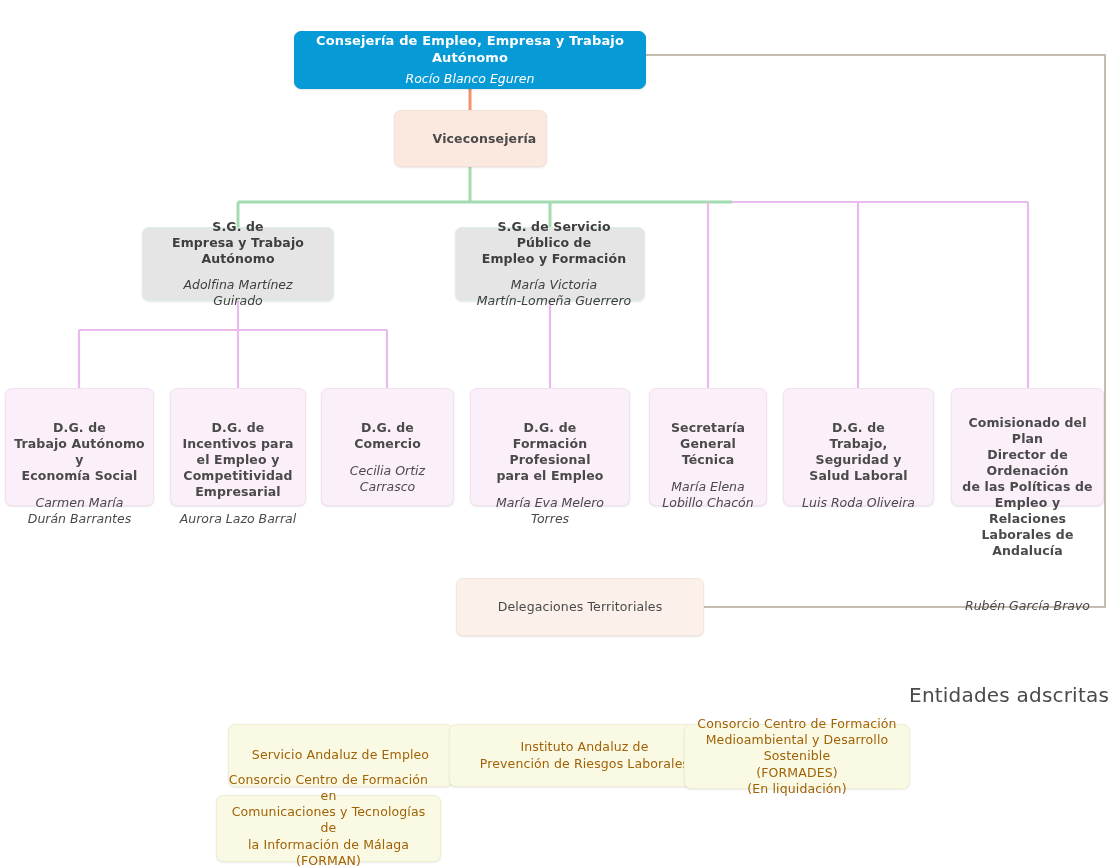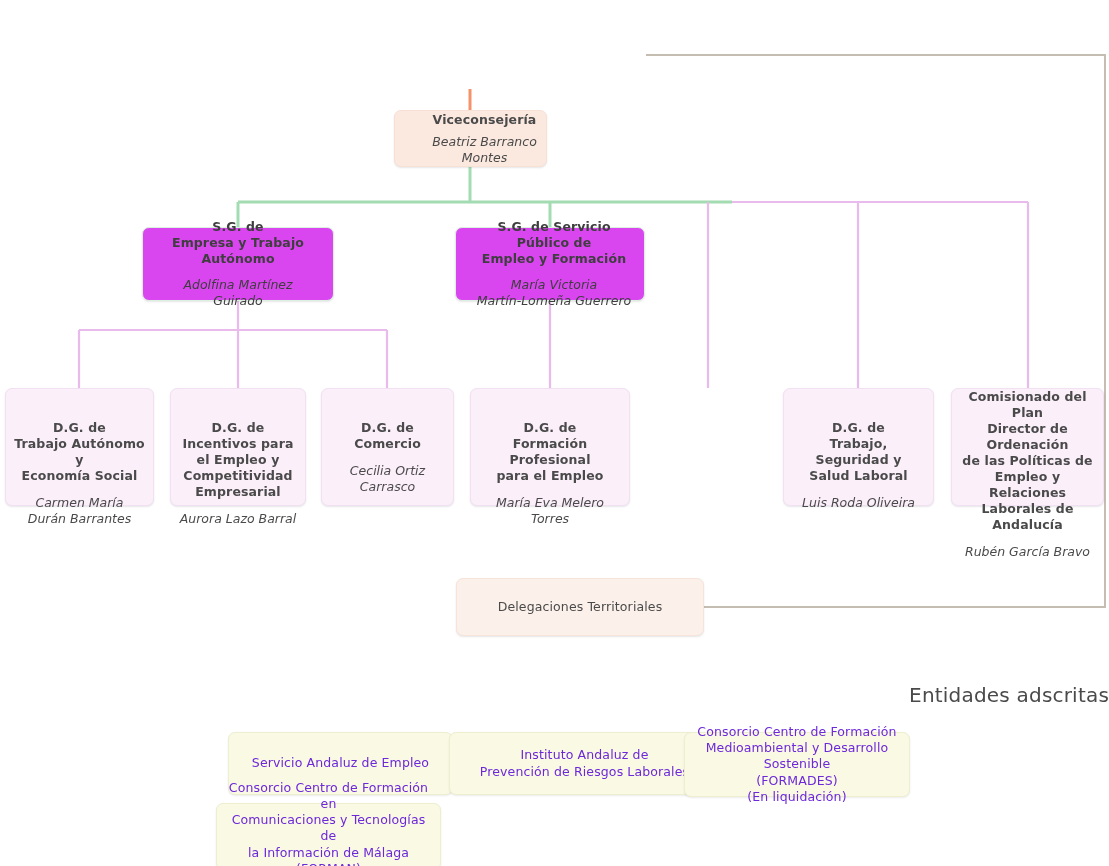--- a/index.html
+++ b/index.html
@@ -67,21 +67,21 @@
   .node.level-vice {
     background: #fbe9e0;
     border: 1px solid #f7e0d4;
     color: #4a4a4a;
     padding-left: 36px;
   }
   .node.level-vice .person { margin-top: 6px; }
 
   
   .node.level-sg {
-    background: #d946ef;
+    background: #e5e5e5;
     border: 1px solid #dcf0e0;
     color: #3e3e3e;
   }
   .node.level-sg .person { margin-top: 10px; }
 
   
   .node.level-dg {
     background: #fbeffa;
     border: 1px solid #f2e0f3;
     color: #4a4a4a;
@@ -109,23 +109,22 @@
     width: 1109px;
     text-align: right;
     font-size: 20px;
     color: #4a4a4a;
     font-weight: normal;
     letter-spacing: 0.01em;
   }
   .node.level-entidad {
     background: #f9f9e4;
     border: 1px solid #eeeed0;
-    color: #6d28d9;
+    color: #a16207;
     box-shadow: 0 1px 2px rgba(0,0,0,0.08);
-    margin-top: 8px;
   }
   .node.level-entidad .title {
     font-weight: normal;
     font-size: 12.5px;
     line-height: 1.30;
   }
 </style>
 </head>
 <body>
 
@@ -160,24 +159,27 @@
       <path d="M 79 330 L 387 330"></path>
       <path d="M 79 330 L 79 388"></path>
       <path d="M 387 330 L 387 388"></path>
     </g>
 
     <g stroke="#e9bbec" stroke-width="2.2" fill="none">
       <path d="M 550 301 L 550 388"></path>
     </g>
   </svg>
 
+  <div class="node level-consejeria" style="left:294px; top:31px; width:352px; height:58px;">
+    <div class="title">Consejería de Empleo, Empresa y Trabajo Autónomo</div>
+    <div class="person">Rocío Blanco Eguren</div>
+  </div>
 
   <div class="node level-vice" style="left:394px; top:110px; width:153px; height:57px;">
     <div class="title">Viceconsejería</div>
-    <div class="person">Beatriz Barranco Montes</div>
   </div>
 
   <div class="node level-sg" style="left:142px; top:227px; width:192px; height:74px;">
     <div class="title">S.G. de<br>Empresa y Trabajo Autónomo</div>
     <div class="person">Adolfina Martínez<br>Guirado</div>
   </div>
 
   <div class="node level-sg" style="left:455px; top:227px; width:190px; height:74px;padding-left:16px;">
     <div class="title">S.G. de Servicio Público de<br>Empleo y Formación</div>
     <div class="person">María Victoria<br>Martín-Lomeña Guerrero</div>
@@ -196,27 +198,31 @@
   <div class="node level-dg" style="left:321px; top:388px; width:133px; height:118px;">
     <div class="title">D.G. de<br>Comercio</div>
     <div class="person">Cecilia Ortiz<br>Carrasco</div>
   </div>
 
   <div class="node level-dg" style="left:470px; top:388px; width:160px; height:118px;">
     <div class="title">D.G. de<br>Formación Profesional<br>para el Empleo</div>
     <div class="person">María Eva Melero<br>Torres</div>
   </div>
 
+  <div class="node level-dg" style="left:649px; top:388px; width:118px; height:118px;">
+    <div class="title">Secretaría<br>General<br>Técnica</div>
+    <div class="person">María Elena<br>Lobillo Chacón</div>
+  </div>
 
   <div class="node level-dg" style="left:783px; top:388px; width:151px; height:118px;">
     <div class="title">D.G. de<br>Trabajo, Seguridad y<br>Salud Laboral</div>
     <div class="person">Luis Roda Oliveira</div>
   </div>
 
-  <div class="node level-dg" style="left:951px; top:388px; width:153px; height:118px; padding-top:0;">
+  <div class="node level-dg" style="left:951px; top:388px; width:153px; height:118px; padding-top:26px;gap:28px;">
     <div class="title">Comisionado del Plan<br>Director de Ordenación<br>de las Políticas de<br>Empleo y Relaciones<br>Laborales de Andalucía</div>
     <div class="person">Rubén García Bravo</div>
   </div>
 
   <div class="node level-delegaciones" style="left:456px; top:578px; width:248px; height:58px;">
     <div class="title">Delegaciones Territoriales</div>
   </div>
 
   <div id="entidades-heading">Entidades adscritas</div>
 

